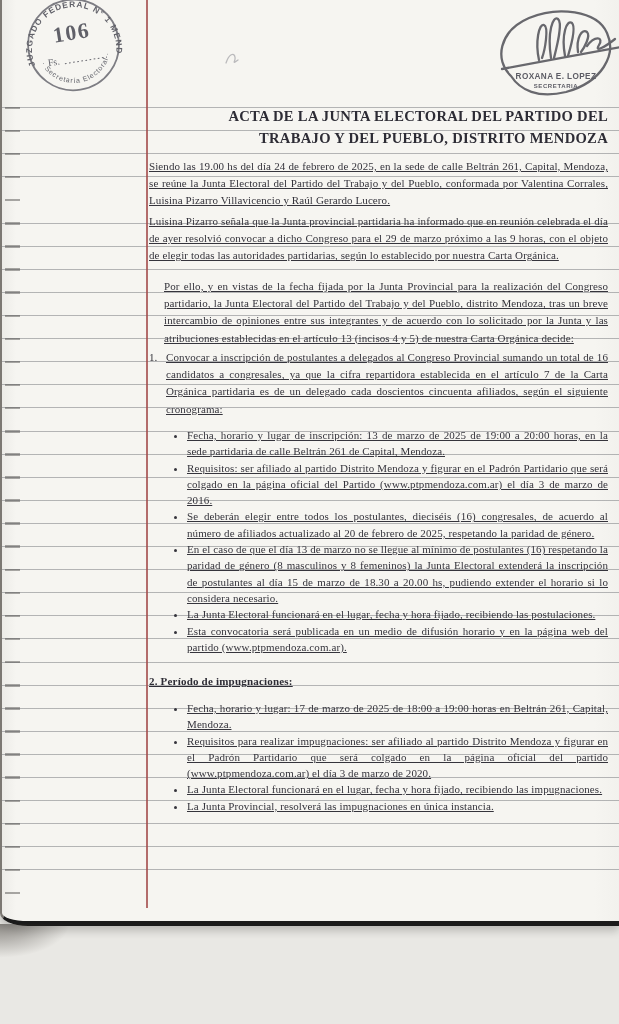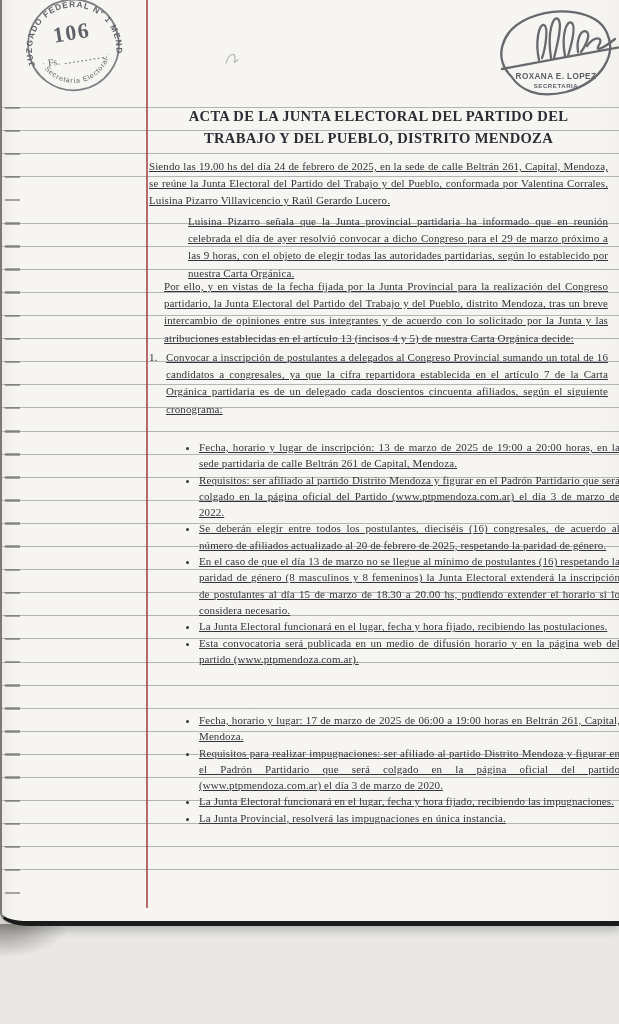--- a/index.html
+++ b/index.html
@@ -41,29 +41,29 @@
   .curl-shadow{
     position:absolute;left:0;top:924px;width:70px;height:34px;
     background:radial-gradient(ellipse at 0 0,rgba(40,35,30,.5),transparent 70%);
     pointer-events:none;
   }
 
   
   .blk{position:absolute;left:147px;width:459px;text-align:justify;
        font-size:11px;line-height:17.2px;letter-spacing:.1px;color:var(--ink);text-decoration:underline;}
   .doc-title{
-    top:106px;width:459px;text-align:center;font-weight:bold;
+    top:106px;width:459px;text-align:right;font-weight:bold;
     font-size:14.6px;line-height:21.5px;letter-spacing:.3px;color:#2d2c35;
     text-decoration:underline;text-decoration-thickness:1.2px;text-underline-offset:3px;
   }
   .doc-title .inner{display:inline-block;max-width:382px;}
-  .p1{top:158px;} .p2{top:213px;padding-left:39px;} .p3{top:278px;padding-left:15px;}
+  .p1{top:158px;} .p2{top:213px;} .p3{top:278px;padding-left:15px;}
   .numbered-item{top:349px;padding-left:17px;position:absolute;}
   .numbered-item .num{position:absolute;left:0;top:0;}
-  .bullets{list-style:disc outside;margin:12px;padding-left:22px;}
+  .bullets{list-style:disc outside;margin:0;padding-left:22px;}
   .bullets li{text-align:justify;line-height:16.3px;}
   .bullets li::marker{color:var(--ink);font-size:11px;}
   .ul1{top:427px;left:163px;width:443px;}
   .ul2{top:700px;left:163px;width:443px;}
   .sec-heading{top:673px;font-weight:bold;letter-spacing:.2px;color:#2d2c35;}
 
   
   .court-stamp{position:absolute;left:20px;top:-3px;width:104px;height:102px;
                transform:rotate(-9deg);opacity:.88;}
   .sig-stamp{position:absolute;left:481px;top:2px;width:138px;height:106px;opacity:.9;}
@@ -122,30 +122,31 @@
     <p class="blk p2">Luisina Pizarro señala que la Junta provincial partidaria ha informado que en reunión celebrada el día de ayer resolvió convocar a dicho Congreso para el 29 de marzo próximo a las 9 horas, con el objeto de elegir todas las autoridades partidarias, según lo establecido por nuestra Carta Orgánica.</p>
     <p class="blk p3">Por ello, y en vistas de la fecha fijada por la Junta Provincial para la realización del Congreso partidario, la Junta Electoral del Partido del Trabajo y del Pueblo, distrito Mendoza, tras un breve intercambio de opiniones entre sus integrantes y de acuerdo con lo solicitado por la Junta y las atribuciones establecidas en el artículo 13 (incisos 4 y 5) de nuestra Carta Orgánica decide:</p>
 
     <div class="blk numbered-item">
       <span class="num">1.</span>
       <span>Convocar a inscripción de postulantes a delegados al Congreso Provincial sumando un total de 16 candidatos a congresales, ya que la cifra repartidora establecida en el artículo 7 de la Carta Orgánica partidaria es de un delegado cada doscientos cincuenta afiliados, según el siguiente cronograma:</span>
     </div>
 
     <ul class="blk bullets ul1">
       <li>Fecha, horario y lugar de inscripción: 13 de marzo de 2025 de 19:00 a 20:00 horas, en la sede partidaria de calle Beltrán 261 de Capital, Mendoza.</li>
-      <li>Requisitos: ser afiliado al partido Distrito Mendoza y figurar en el Padrón Partidario que será colgado en la página oficial del Partido (www.ptpmendoza.com.ar) el día 3 de marzo de 2022.</li>
+      <li>Requisitos: ser afiliado al partido Distrito Mendoza y figurar en el Padrón Partidario que será colgado en la página oficial del Partido (www.ptpmendoza.com.ar) el día 3 de marzo de 2016.</li>
       <li>Se deberán elegir entre todos los postulantes, dieciséis (16) congresales, de acuerdo al número de afiliados actualizado al 20 de febrero de 2025, respetando la paridad de género.</li>
       <li>En el caso de que el día 13 de marzo no se llegue al mínimo de postulantes (16) respetando la paridad de género (8 masculinos y 8 femeninos) la Junta Electoral extenderá la inscripción de postulantes al día 15 de marzo de 18.30 a 20.00 hs, pudiendo extender el horario si lo considera necesario.</li>
       <li>La Junta Electoral funcionará en el lugar, fecha y hora fijado, recibiendo las postulaciones.</li>
       <li>Esta convocatoria será publicada en un medio de difusión horario y en la página web del partido (www.ptpmendoza.com.ar).</li>
     </ul>
 
+    <div class="blk sec-heading">2. Período de impugnaciones:</div>
 
     <ul class="blk bullets ul2">
-      <li>Fecha, horario y lugar: 17 de marzo de 2025 de 06:00 a 19:00 horas en Beltrán 261, Capital, Mendoza.</li>
+      <li>Fecha, horario y lugar: 17 de marzo de 2025 de 18:00 a 19:00 horas en Beltrán 261, Capital, Mendoza.</li>
       <li>Requisitos para realizar impugnaciones: ser afiliado al partido Distrito Mendoza y figurar en el Padrón Partidario que será colgado en la página oficial del partido (www.ptpmendoza.com.ar) el día 3 de marzo de 2020.</li>
       <li>La Junta Electoral funcionará en el lugar, fecha y hora fijado, recibiendo las impugnaciones.</li>
       <li>La Junta Provincial, resolverá las impugnaciones en única instancia.</li>
     </ul>
   </div>
 
   <div class="curl-shadow"></div>
 </div>
 
 </body></html>

